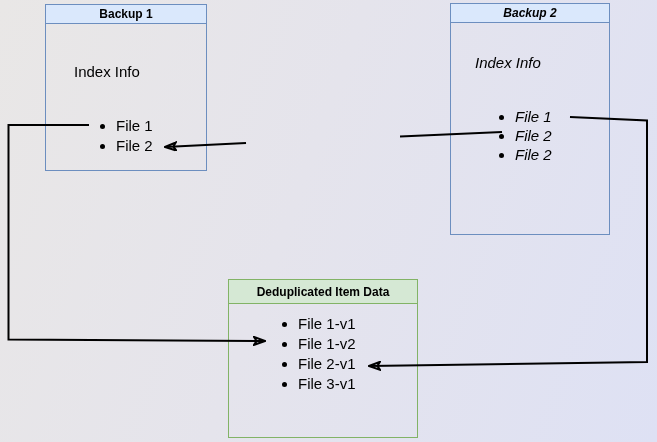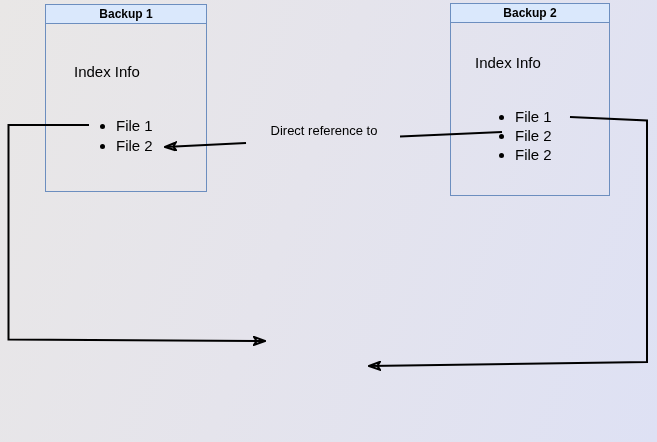--- a/index.html
+++ b/index.html
@@ -48,22 +48,22 @@
   }
   ul.file-list {
     position: absolute;
     margin: 0;
     padding-left: 16px;
     list-style: disc;
     font-size: 15px;
     color: #000000;
   }
   ul.file-list li { white-space: nowrap; }
-  #backup1 { left: 45px; top: 4px;   width: 162px; height: 188px; }
-  #backup2 { left: 450px; top: 3px;  width: 160px; height: 193px; }
+  #backup1 { left: 45px; top: 4px;   width: 162px; height: 167px; }
+  #backup2 { left: 450px; top: 3px;  width: 160px; height: 232px; font-style: italic; }
   #dedup   { left: 228px; top: 279px; width: 190px; height: 159px; }
 
   #backup1 .section-label { left: 28px; top: 58px; }
   #backup1 ul.file-list   { left: 54px; top: 111px; }
   #backup1 ul.file-list li { line-height: 20px; }
 
   #backup2 .section-label { left: 24px; top: 50px; }
   #backup2 ul.file-list   { left: 48px; top: 103px; }
   #backup2 ul.file-list li { line-height: 19px; }
 
@@ -111,30 +111,38 @@
   <div class="box blue" id="backup2">
     <div class="box-header">Backup 2</div>
     <div class="section-label">Index Info</div>
     <ul class="file-list">
       <li>File 1</li>
       <li>File 2</li>
       <li>File 2</li>
     </ul>
   </div>
 
+  <div class="box green" id="dedup">
+    <div class="box-header">Deduplicated Item Data</div>
+    <ul class="file-list">
+      <li>File 1-v1</li>
+      <li>File 1-v2</li>
+      <li>File 2-v1</li>
+      <li>File 3-v1</li>
+    </ul>
+  </div>
 
   <svg class="connectors" viewBox="0 0 657 442" xmlns="http://www.w3.org/2000/svg">
     <defs>
       <marker id="arrowhead" viewBox="0 0 13 10" refX="12" refY="5" markerWidth="13" markerHeight="10" orient="auto" markerUnits="userSpaceOnUse">
         <path d="M1,1 L12,5 L1,9 L3.6,5 Z" fill="#000000" stroke="none"></path>
       </marker>
     </defs>
     <path d="M 89 125 L 8.5 125 L 8.5 339.5 L 265 341" marker-end="url(#arrowhead)"></path>
     <path d="M 502 132 L 400 136.5"></path>
     <path d="M 246 143 L 165 147" marker-end="url(#arrowhead)"></path>
     <path d="M 570 117 L 647 120.5 L 647 362 L 369 366" marker-end="url(#arrowhead)"></path>
   </svg>
 
   <div class="edge-label">
-    <div>Direct reference to</div>
   </div>
 
 </div>
 
 </body></html>

